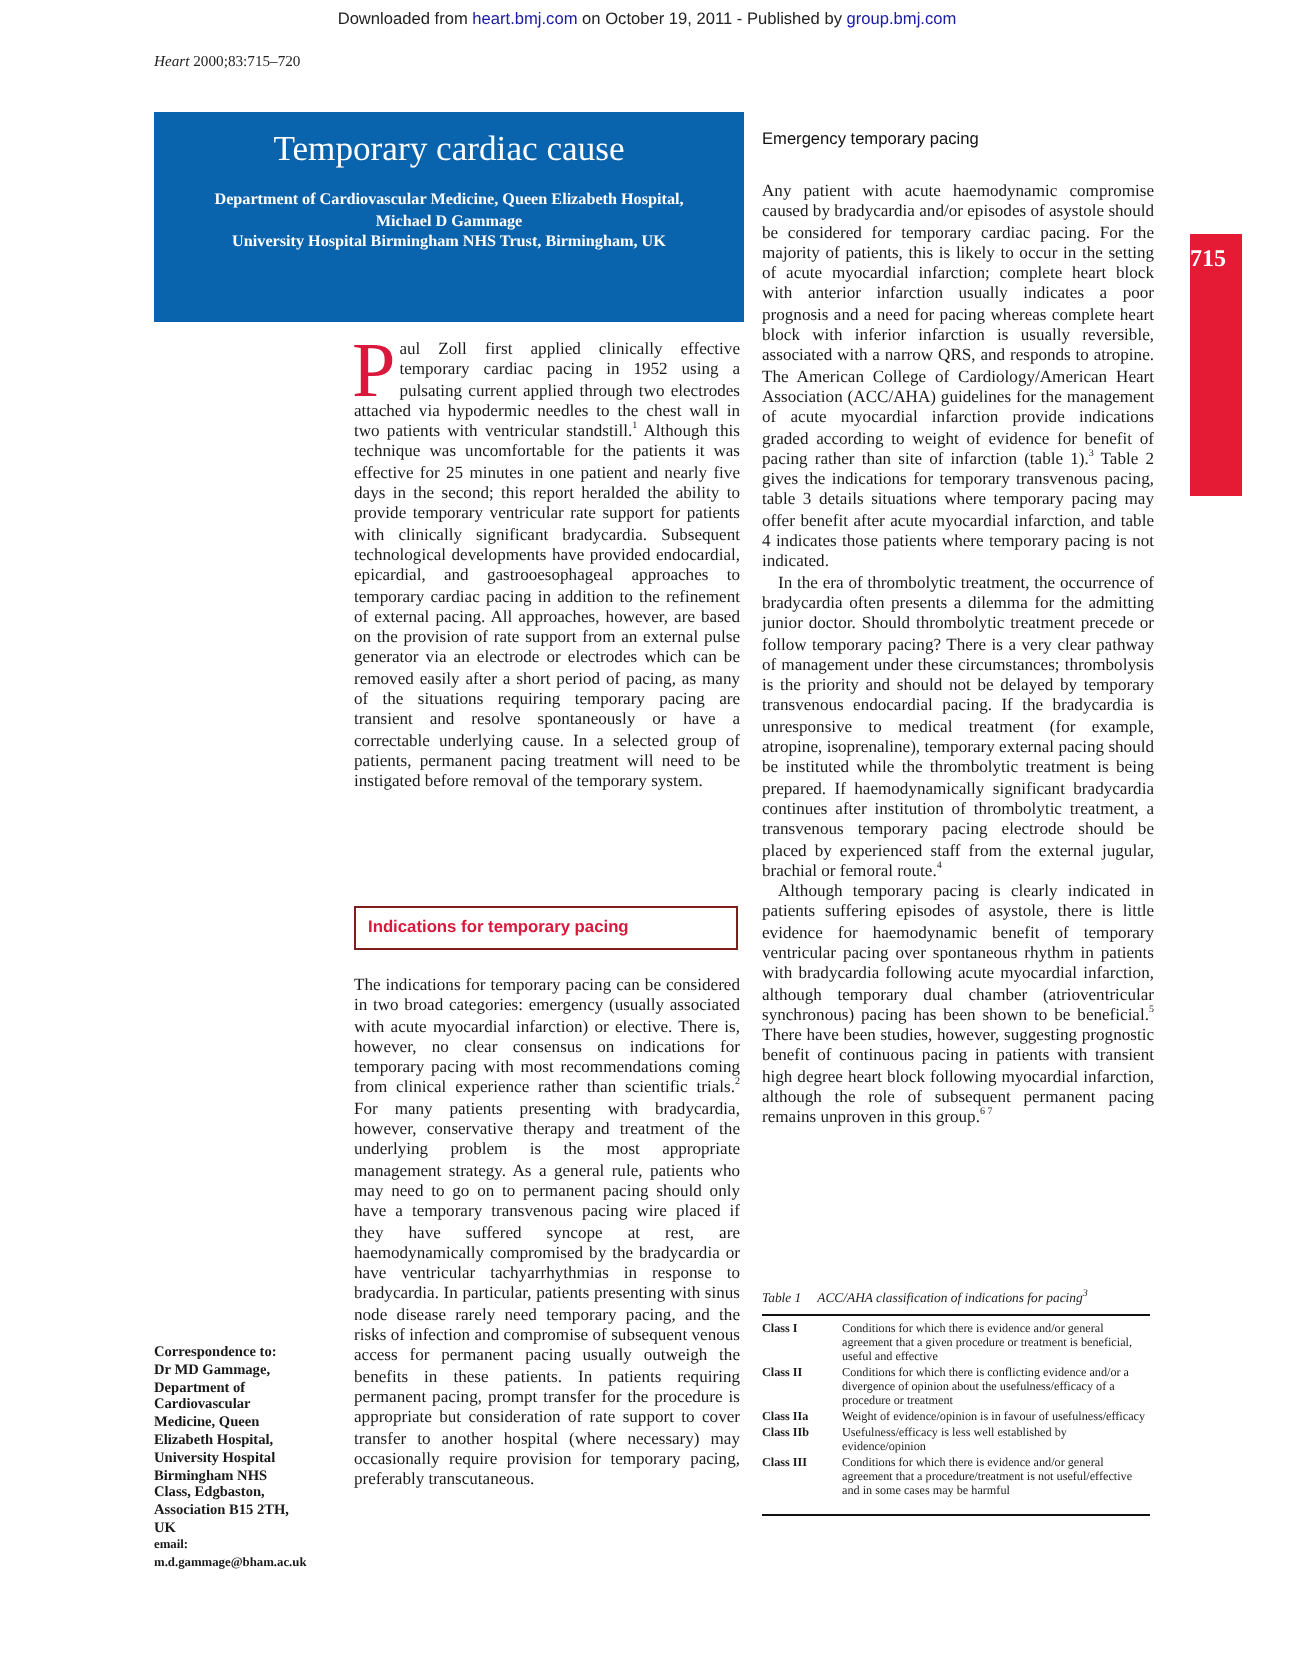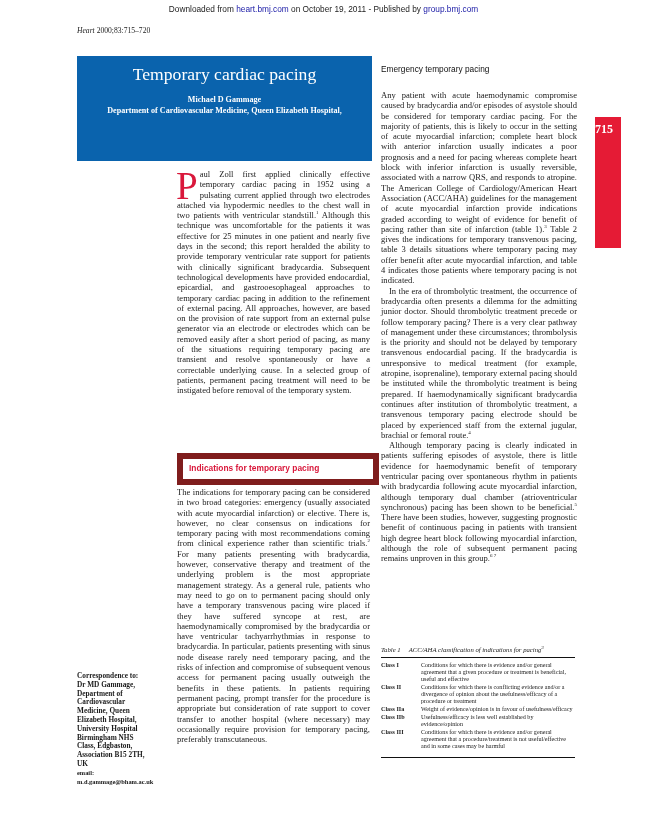--- a/index.html
+++ b/index.html
@@ -19,21 +19,21 @@
   .col p { margin:0; }
   .col1 { left:177px; top:169px; width:193px; }
   .col1b { left:177px; top:487px; width:193px; }
   .col2 { left:381px; top:64px; width:196px; }
   .col2 .indent { text-indent:8px; }
 
   .dropcap { float:left; font-size:39px; line-height:30px; color:#d9183b; margin:2px 2px -2px -1px; font-family:"Liberation Serif",serif; }
 
   .subhead { font-family:"Liberation Sans","DejaVu Sans",sans-serif; font-size:8.3px; color:#111; line-height:10px; margin-bottom:16px; text-align:left; }
 
-  .ind-box { position:absolute; left:177px; top:453px; width:190px; height:20px; border:6px solid #7f1d1d; }
+  .ind-box { position:absolute; left:177px; top:453px; width:190px; height:20px; border:1px solid #7f1d1d; }
   .ind-box span { position:absolute; left:6px; top:4px; font-family:"Liberation Sans","DejaVu Sans",sans-serif; font-weight:bold; font-size:8.4px; color:#d9183b; }
 
   .page-tab { position:absolute; left:595px; top:117px; width:26px; height:131px; background:#e51b35; }
   .page-tab span { position:absolute; left:0; top:5px; width:100%; text-align:left; color:#ffffff; font-weight:bold; font-size:12px; font-family:"Liberation Serif",serif; }
 
   .corr { position:absolute; left:77px; top:672px; width:100px; font-size:7.3px; font-weight:bold; line-height:8.8px; }
   .corr .email { font-size:6.4px; }
 
   .table-wrap { position:absolute; left:381px; top:646px; width:194px; font-size:6.1px; line-height:7px; }
   .table-caption { font-style:italic; font-size:6.7px; padding-bottom:4px; border-bottom:1px solid #111; }
@@ -50,24 +50,25 @@
 
 <div class="dl-bar">
   <span>Downloaded from </span><a>heart.bmj.com</a><span> on October 19, 2011 - Published by </span><a>group.bmj.com</a>
 </div>
 
 <div class="citation">
   <i>Heart</i> <span>2000;</span><b>83</b><span>:715–720</span>
 </div>
 
 <div class="title-box">
-  <div class="title">Temporary cardiac pacing</div>
+  <div class="title">Temporary cardiac cause</div>
   <div class="author">
+    <div>Department of Cardiovascular Medicine, Queen Elizabeth Hospital,</div>
     <div>Michael D Gammage</div>
-    <div>Department of Cardiovascular Medicine, Queen Elizabeth Hospital,</div>
+    <div>University Hospital Birmingham NHS Trust, Birmingham, UK</div>
   </div>
 </div>
 
 <div class="col col1">
   <p><span class="dropcap">P</span><span>aul Zoll first applied clinically effective temporary cardiac pacing in 1952 using a pulsating current applied through two electrodes attached via hypodermic needles to the chest wall in two patients with ventricular standstill.</span><sup>1</sup><span> Although this technique was uncomfortable for the patients it was effective for 25 minutes in one patient and nearly five days in the second; this report heralded the ability to provide temporary ventricular rate support for patients with clinically significant bradycardia. Subsequent technological developments have provided endocardial, epicardial, and gastrooesophageal approaches to temporary cardiac pacing in addition to the refinement of external pacing. All approaches, however, are based on the provision of rate support from an external pulse generator via an electrode or electrodes which can be removed easily after a short period of pacing, as many of the situations requiring temporary pacing are transient and resolve spontaneously or have a correctable underlying cause. In a selected group of patients, permanent pacing treatment will need to be instigated before removal of the temporary system.</span></p>
 </div>
 
 <div class="ind-box">
   <span>Indications for temporary pacing</span>
 </div>

